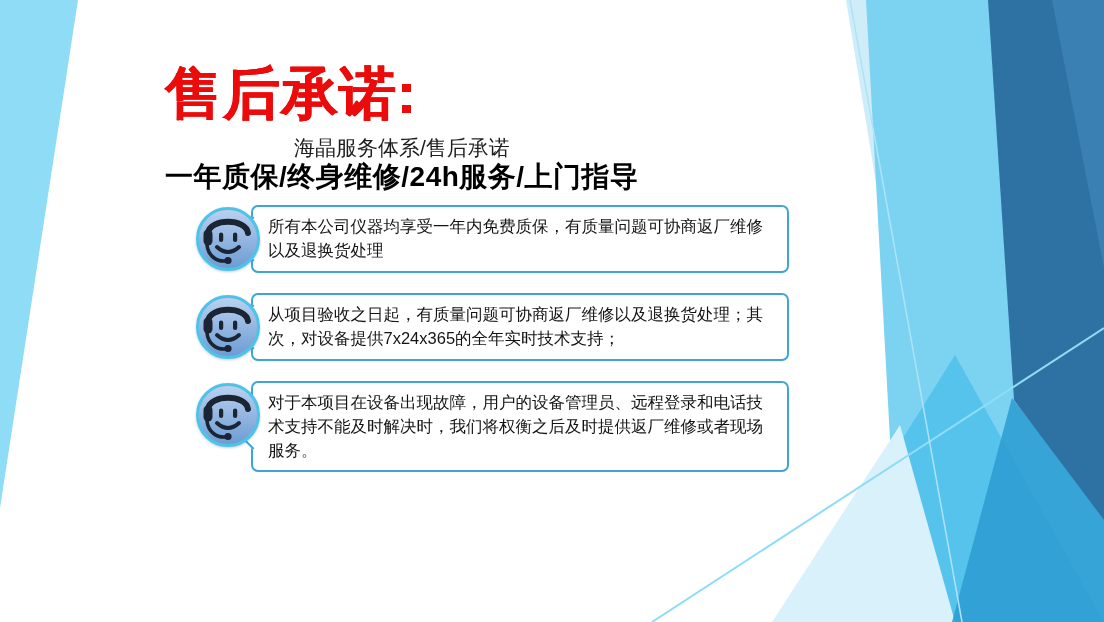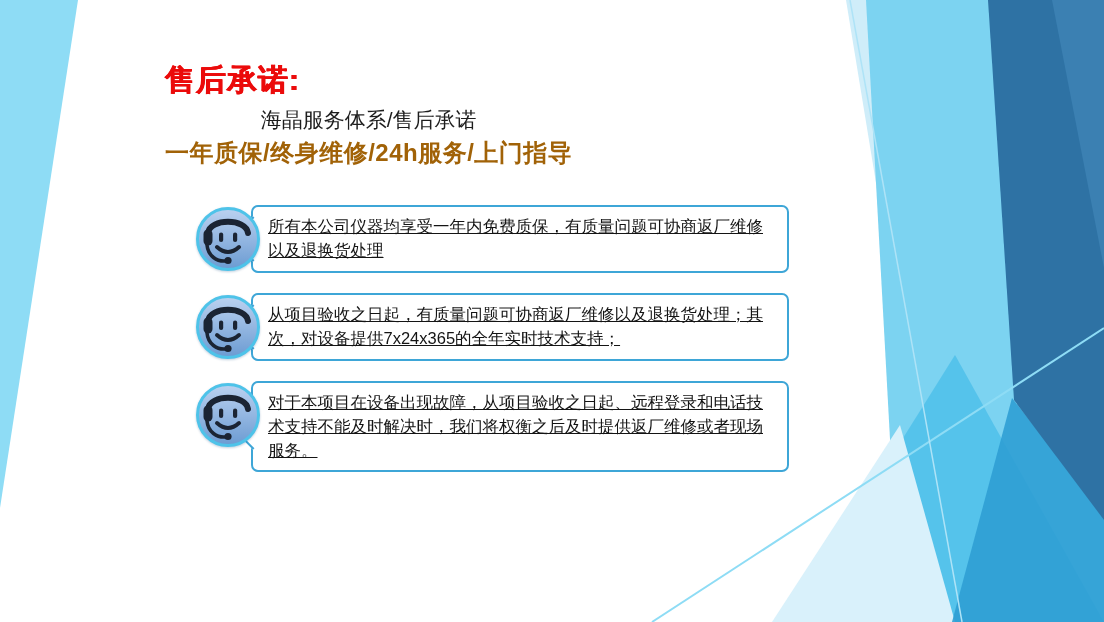--- a/index.html
+++ b/index.html
@@ -4,44 +4,44 @@
 <style>
   html,body{margin:0;padding:0;}
   body{
     width:1104px;height:622px;position:relative;overflow:hidden;
     background:#ffffff;
     font-family:"Liberation Sans","DejaVu Sans",sans-serif;
   }
   .bg-svg{position:absolute;left:0;top:0;width:1104px;height:622px;z-index:0;}
   .content{position:absolute;left:165px;top:64px;z-index:2;}
   .title{
-    font-size:30px;font-weight:900;color:#EB0B0B;margin:0;
+    font-size:57px;font-weight:900;color:#EB0B0B;margin:0;
     letter-spacing:1px;line-height:1.05;
     text-shadow:0.5px 0 #EB0B0B, -0.5px 0 #EB0B0B;
   }
   .subtitle{
     font-size:21px;color:#1d1d1d;margin-top:11px;line-height:1.2;text-align:center;
   }
   .heading{
-    font-size:24px;font-weight:800;color:#a16207;margin-top:7px;line-height:1.2;
+    font-size:28px;font-weight:800;color:#000000;line-height:1.2;
     letter-spacing:0.5px;
   }
   .rows{position:absolute;left:195px;top:205px;width:594px;z-index:2;}
   .row{position:relative;margin-bottom:20px;min-height:66px;}
   .agent-icon{
     position:absolute;left:0;top:1px;width:66px;height:66px;z-index:3;
     filter:drop-shadow(0 1px 1px rgba(0,60,120,0.25));
   }
   .bubble{
     margin-left:56px;position:relative;background:#fff;
     border:2px solid #3EA6D7;border-radius:7px;
     padding:8px 12px 8px 15px;
     font-size:16.5px;line-height:1.45;color:#141414;
     min-height:46px;display:flex;align-items:center;
-    box-sizing:border-box;z-index:1;text-decoration:underline;
+    box-sizing:border-box;z-index:1;
   }
   .bubble::before{
     content:"";position:absolute;left:-16px;top:50%;
     width:30px;height:30px;background:#fff;
     border-left:2px solid #3EA6D7;border-bottom:2px solid #3EA6D7;
     transform:translateY(-50%) rotate(45deg);
     z-index:0;
   }
   .bubble-text{position:relative;z-index:1;display:block;}
   .hidden-defs{position:absolute;width:0;height:0;}
@@ -117,17 +117,17 @@
       <circle cx="33" cy="33" r="30.5" fill="url(#iconGrad)" stroke="#4EC3E9" stroke-width="3"></circle>
       <path d="M 13 27 C 15 12, 51 12, 53 27" fill="none" stroke="#1B2433" stroke-width="6" stroke-linecap="round"></path>
       <rect x="8.5" y="23.5" width="9" height="16" rx="4.5" fill="#1B2433"></rect>
       <rect x="24" y="26.5" width="4.2" height="9.5" rx="2.1" fill="#1B2433"></rect>
       <rect x="38" y="26.5" width="4.2" height="9.5" rx="2.1" fill="#1B2433"></rect>
       <path d="M 22 41 Q 33 51 44 41" fill="none" stroke="#1B2433" stroke-width="4" stroke-linecap="round"></path>
       <path d="M 12 39 C 13 50, 22 56, 31 55" fill="none" stroke="#1B2433" stroke-width="3.5" stroke-linecap="round"></path>
       <circle cx="33" cy="54.5" r="3.6" fill="#1B2433"></circle>
     </svg>
     <div class="bubble">
-      <span class="bubble-text">对于本项目在设备出现故障，从项目验收之日起、远程登录和电话技术支持不能及时解决时，我们将权衡之后及时提供返厂维修或者现场服务。</span>
+      <span class="bubble-text">对于本项目在设备出现故障，用户的设备管理员、远程登录和电话技术支持不能及时解决时，我们将权衡之后及时提供返厂维修或者现场服务。</span>
     </div>
   </div>
 
 </div>
 
 </body></html>

